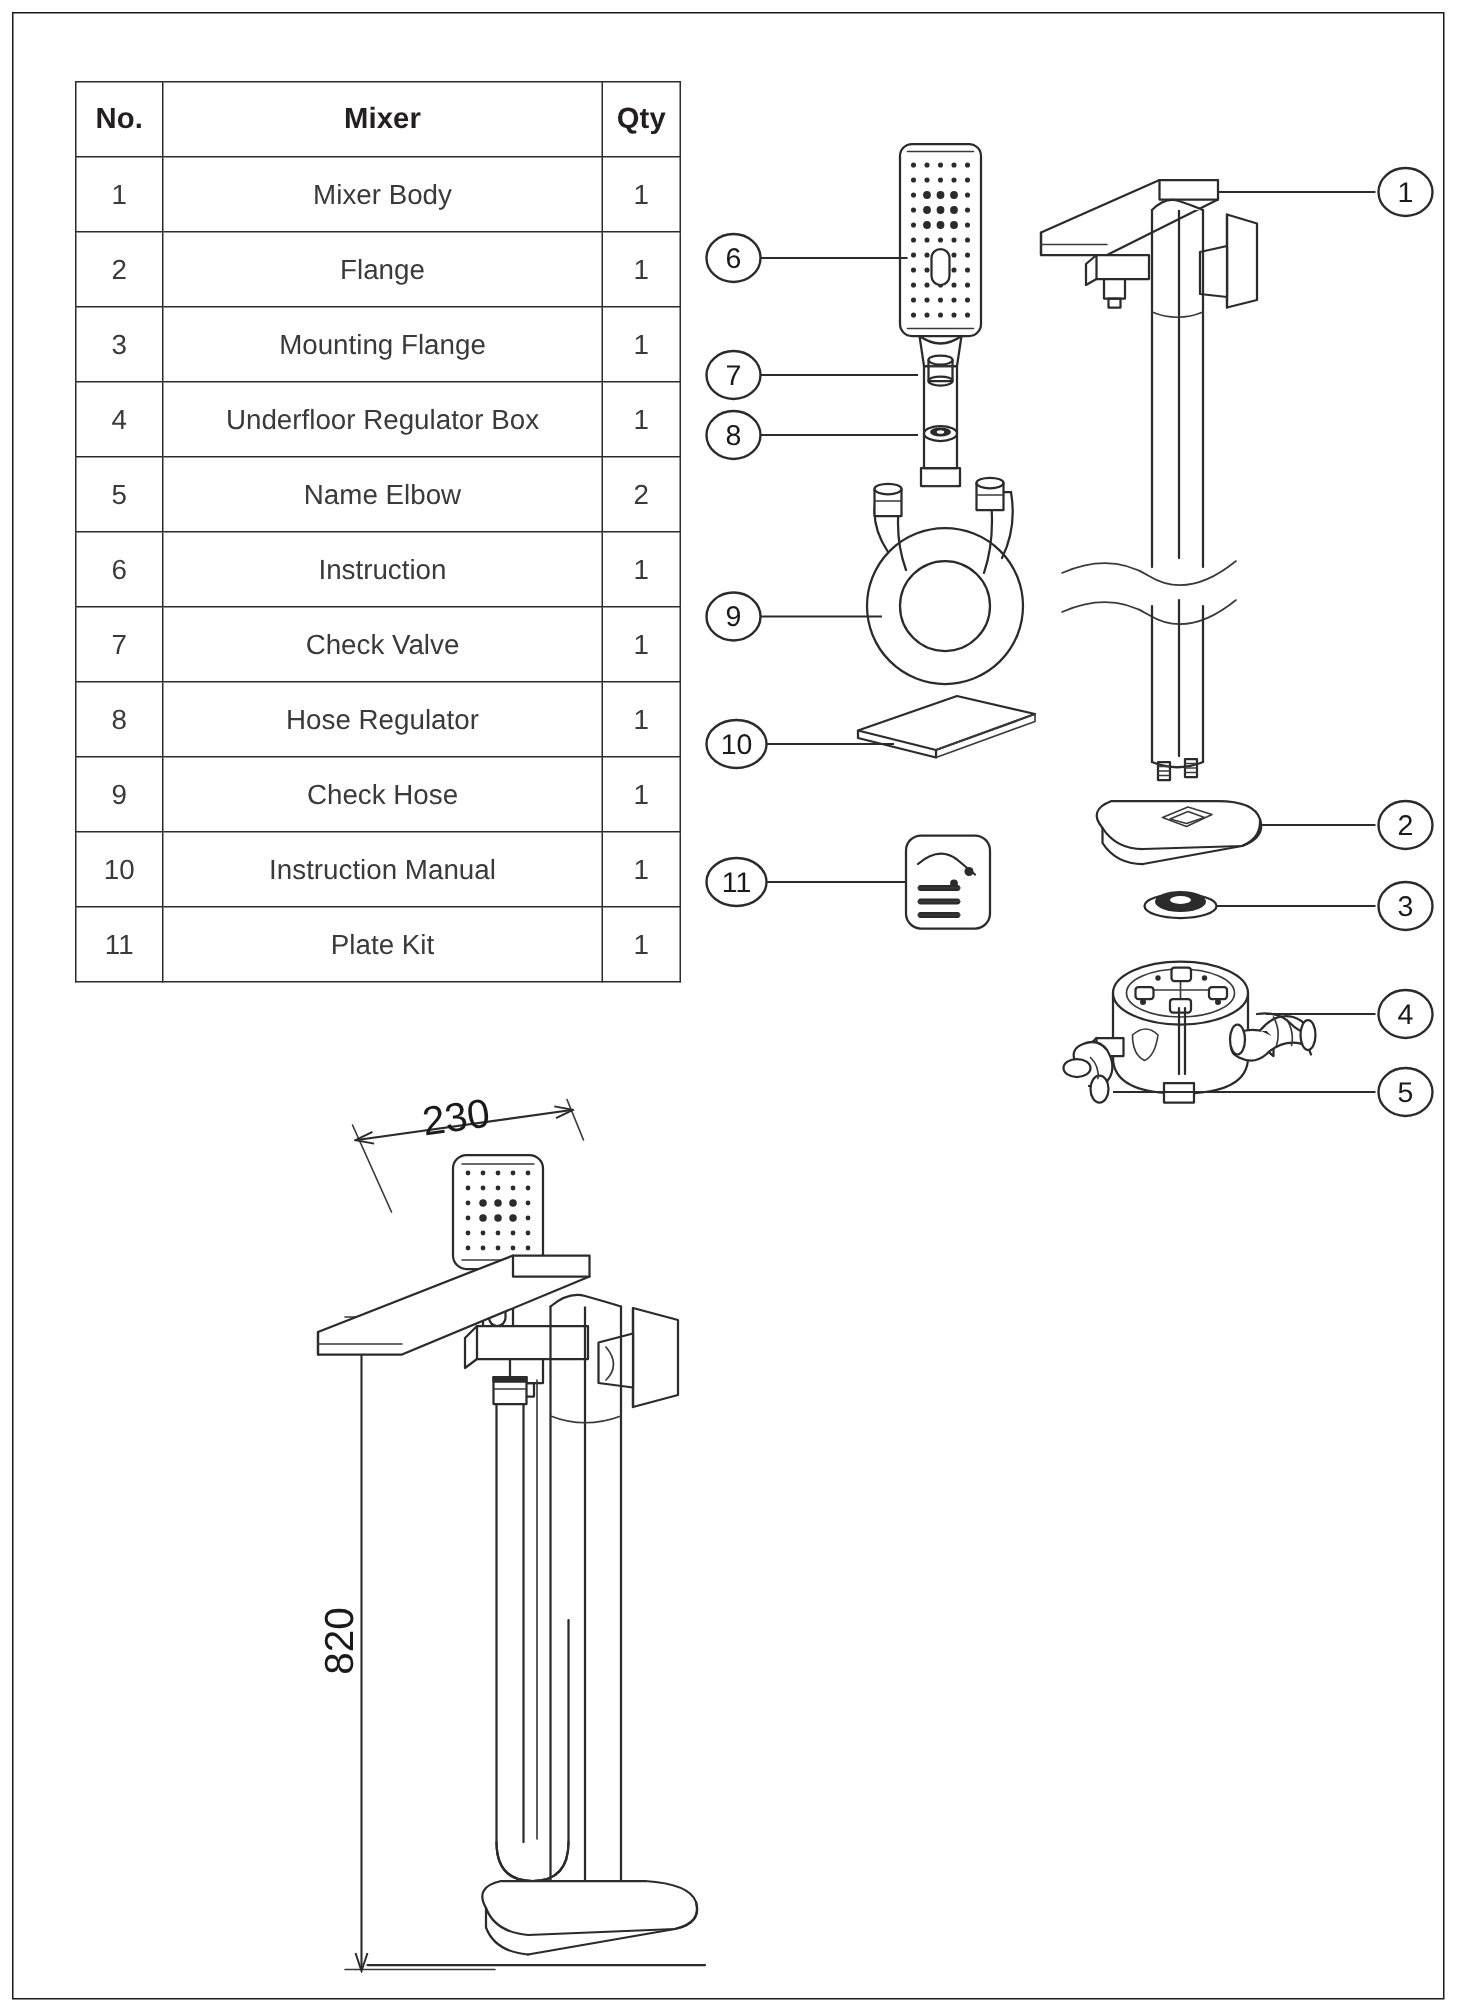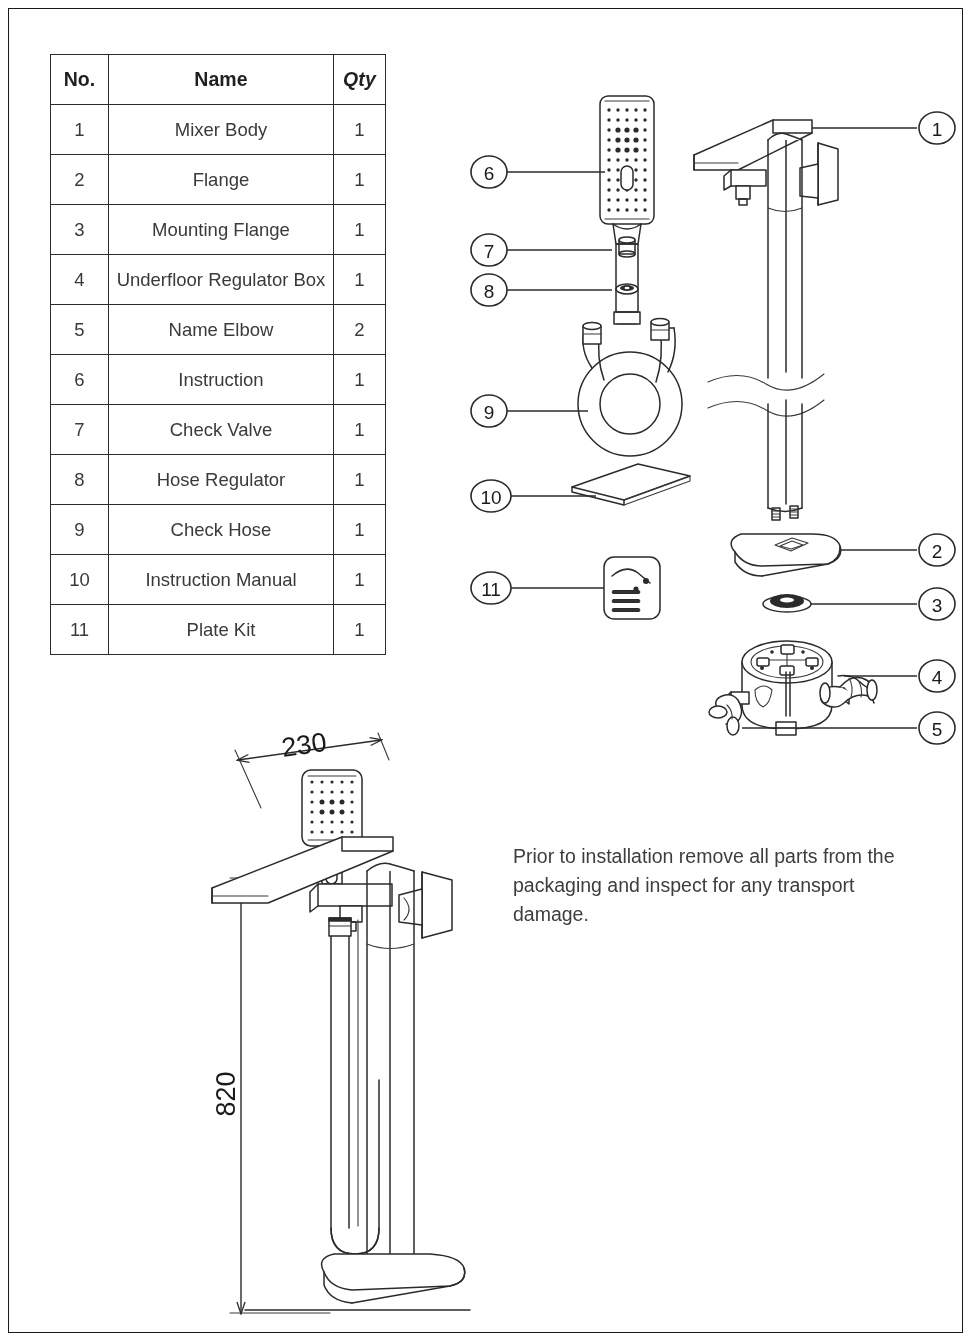--- a/index.html
+++ b/index.html
@@ -21,21 +21,21 @@
     width:955px;height:1325px;
     border:1.6px solid #1a1a1a;
     box-sizing:border-box;
     pointer-events:none;
   }
 
   
   #parts-table{
     position:absolute;
     left:50px;top:54px;
-    width:336px;
+    width:404px;
     border-collapse:collapse;
     table-layout:fixed;
   }
   #parts-table td,#parts-table th{
     border:1.7px solid #2b2b2b;
     text-align:center;
     vertical-align:middle;
     height:49px;
     padding:0;
     font-weight:400;
@@ -43,21 +43,21 @@
   #parts-table th{
     font-weight:700;
     font-size:19.5px;
     letter-spacing:.1px;
   }
   #parts-table td{
     font-size:18.5px;
     color:#3a3a3a;
   }
   .col-no{width:57px;}
-  .col-qty{width:51px;font-style:italic;}
+  .col-qty{width:51px;}
 
   
   .layer{position:absolute;left:0;top:0;width:973px;height:1343px;overflow:visible;}
   .ln{fill:none;stroke:#2b2b2b;stroke-width:1.5;stroke-linejoin:round;stroke-linecap:round;}
   .ln-thin{fill:none;stroke:#3a3a3a;stroke-width:1.1;stroke-linejoin:round;stroke-linecap:round;}
   .ln-lead{fill:none;stroke:#2b2b2b;stroke-width:1.4;}
   .fillw{fill:#ffffff;}
   .filld{fill:#2b2b2b;}
   .balloon{fill:#ffffff;stroke:#2b2b2b;stroke-width:1.6;}
   .balloon-txt{
@@ -85,21 +85,21 @@
 <body>
 
 <div id="page">
 
   <div id="border"></div>
 
   <table id="parts-table">
     <thead>
       <tr>
         <th class="col-no">No.</th>
-        <th class="col-name">Name</th>
+        <th class="col-name">Mixer</th>
         <th class="col-qty">Qty</th>
       </tr>
     </thead>
     <tbody>
       <tr>
         <td>1</td>
         <td>Mixer Body</td>
         <td>1</td>
       </tr>
       <tr>
@@ -529,15 +529,14 @@
       <path class="ln filld" d="M329 918 h22 v3 h-22 z"></path>
 
       <path class="ln fillw" d="M324 1272 q-8 -14 10 -18 L430 1254 q30 2 34 14 q4 14 -14 18 L352 1290 q-22 -2 -28 -18 z"></path>
       <path class="ln" d="M324 1272 L324 1285 q6 16 28 18 L352 1303"></path>
       <path class="ln" d="M352 1303 L450 1286 q18 -4 14 -18 L464 1268"></path>
 
       <line class="ln" x1="245" y1="1310" x2="470" y2="1310"></line>
     </g>
   </svg>
 
-  <div id="note">Prior to installation remove all parts from the packaging and inspect for any transport damage.</div>
 
 </div>
 
 </body></html>

